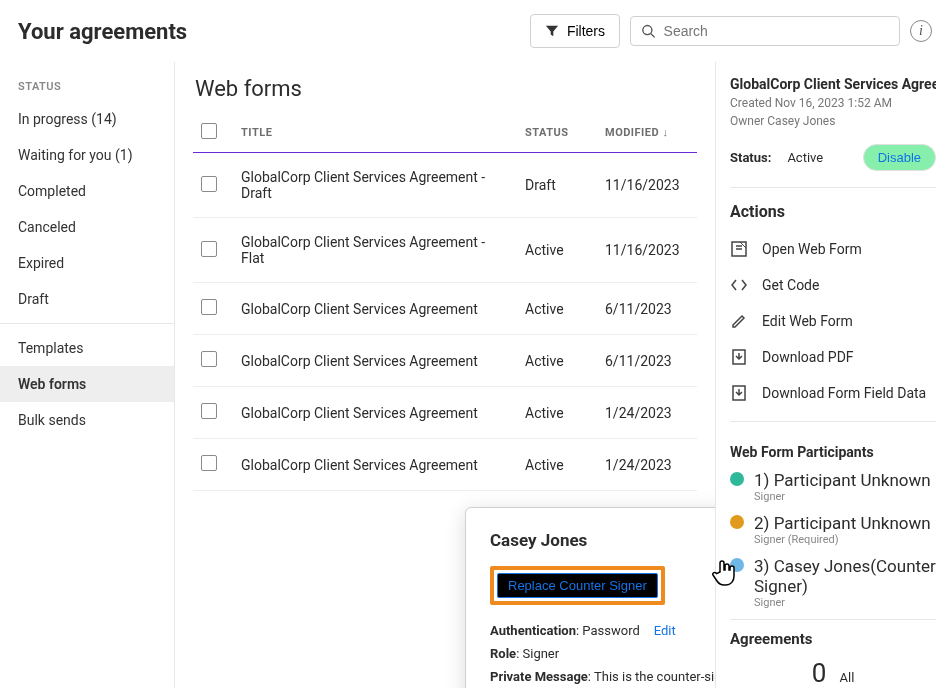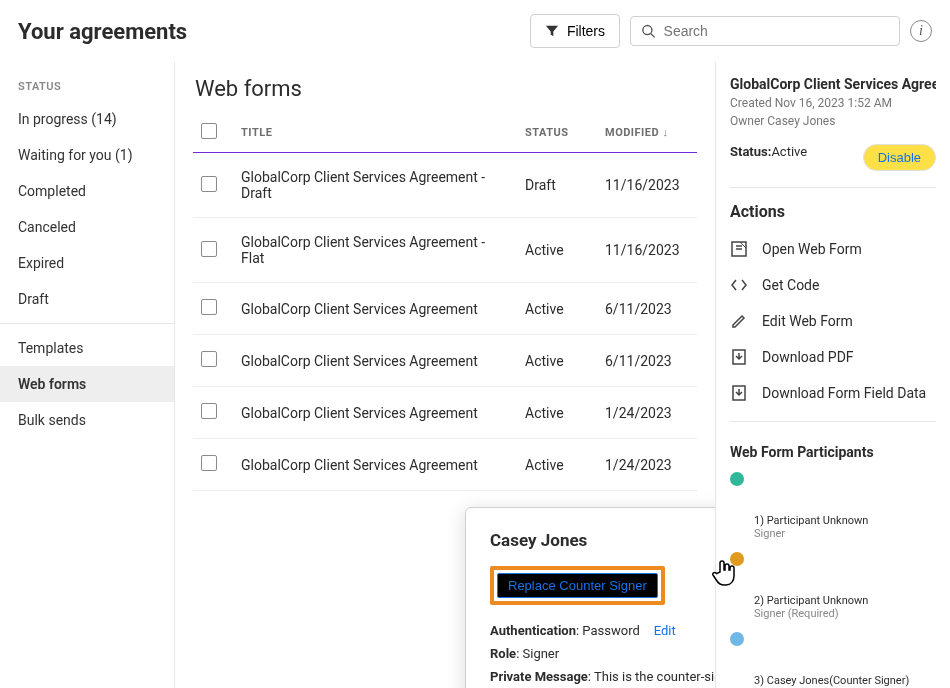--- a/index.html
+++ b/index.html
@@ -20,29 +20,29 @@
   .main { flex:1; padding:0 18px; position:relative; overflow:hidden;}
   .main h2 { font-size:22px; font-weight:400; margin:14px 0 12px 2px; }
   .tbl { width:100%; border-collapse:collapse; }
   .tbl th { text-align:left; font-size:11px; font-weight:700; letter-spacing:0.5px; color:#6e6e6e; padding:10px 8px; border-bottom:1px solid #6d28d9;}
   .tbl td { padding:16px 8px; border-bottom:1px solid #eee; font-size:14px;}
   .chk { width:16px; height:16px; border:1.5px solid #8a8a8a; border-radius:2px; display:inline-block;}
   .sort-arrow::after{ content:" ↓"; color:#777;}
   .right { width:235px; border-left:1px solid #e6e6e6; padding:14px 14px; font-size:13px; overflow:hidden;}
   .right-title { font-weight:700; font-size:14px; white-space:nowrap; overflow:hidden; }
   .muted { color:#777; font-size:12px; margin-top:4px;}
-  .status-row { display:flex; align-items:flex-start; gap:0; margin:16px 0 14px; border-bottom:1px solid #e6e6e6; padding-bottom:16px;}
-  .disable-btn { color:#1473e6; background:#fde047; border:1px solid #e0e0e0; border-radius:16px; padding:5px 14px; cursor:pointer; font-size:13px;}
+  .status-row { display:flex; align-items:center; gap:16px; margin:16px 0 14px; border-bottom:1px solid #e6e6e6; padding-bottom:16px;}
+  .disable-btn { color:#1473e6; background:#86efac; border:1px solid #e0e0e0; border-radius:16px; padding:5px 14px; cursor:pointer; font-size:13px;}
   .section-h { font-size:16px; font-weight:700; margin:10px 0 10px; }
   .action-row { display:flex; align-items:center; gap:14px; padding:9px 0; cursor:pointer; font-size:14px;}
   .action-row svg, .action-row .icon-box{ width:18px; height:18px; flex:0 0 18px;}
   .participants { border-top:1px solid #e6e6e6; margin-top:10px; padding-top:12px;}
   .participant { display:flex; gap:10px; margin-bottom:10px; align-items:flex-start;}
   .dot{ width:14px; height:14px; border-radius:50%; margin-top:2px; flex:0 0 14px;}
-  .p-name{ font-size:11px;margin-top:44px;}
+  .p-name{ font-size:17px;}
   .p-role{ font-size:11px; color:#888;}
   .agreements-sec{border-top:1px solid #e6e6e6; margin-top:10px; padding-top:0;}
   .agree-count{font-size:26px; font-weight:400; margin-right:10px;}
   .popover { position:absolute; left:290px; top:445px; width:395px; background:#fff; border:1px solid #d0d0d0; border-radius:6px; box-shadow:0 4px 20px rgba(0,0,0,.15); padding:22px 24px;}
   .popover::after{ content:""; position:absolute; right:-9px; top:110px; width:16px; height:16px; background:#fff; border-right:1px solid #d0d0d0; border-top:1px solid #d0d0d0; transform:rotate(45deg);}
   .popover h3{ font-size:17px; font-weight:700; margin-bottom:16px;}
   .replace-wrap{border:4px solid #ef8a1f; display:inline-block; padding:3px; border-radius:2px; margin-bottom:10px;}
   .replace-btn{ border:1px solid #1473e6; color:#1473e6; background:#000000; padding:4px 10px; font-size:13px; border-radius:2px; cursor:pointer;}
   .field-line{ font-size:13px; margin:8px 0;}
   .field-line b{font-weight:700;}

